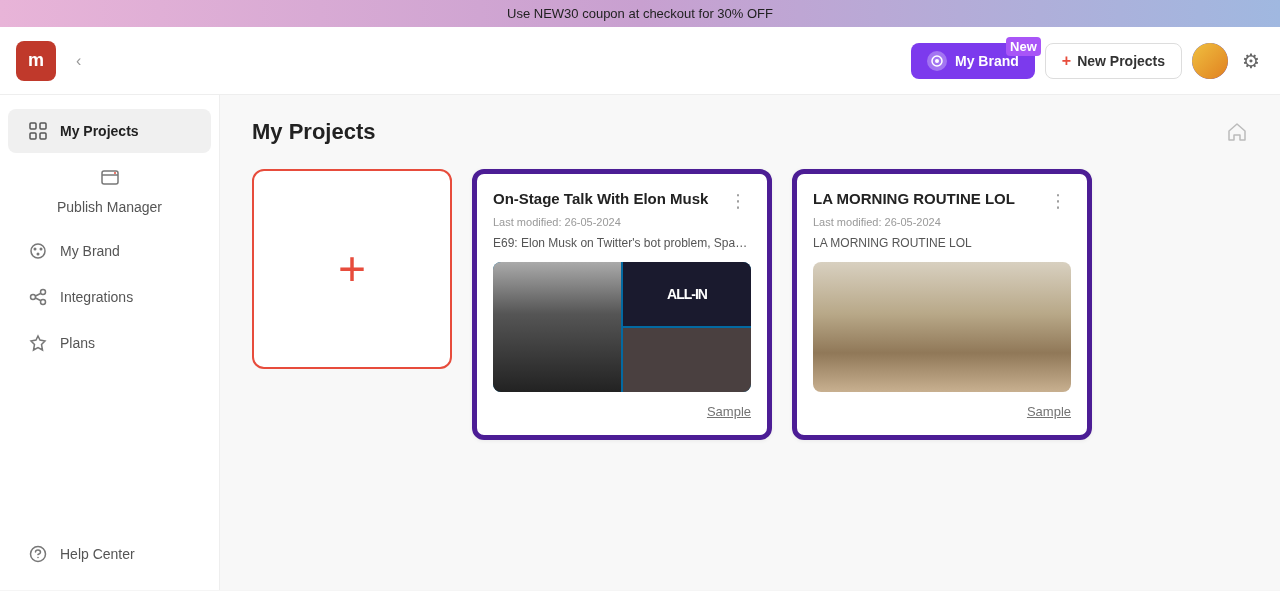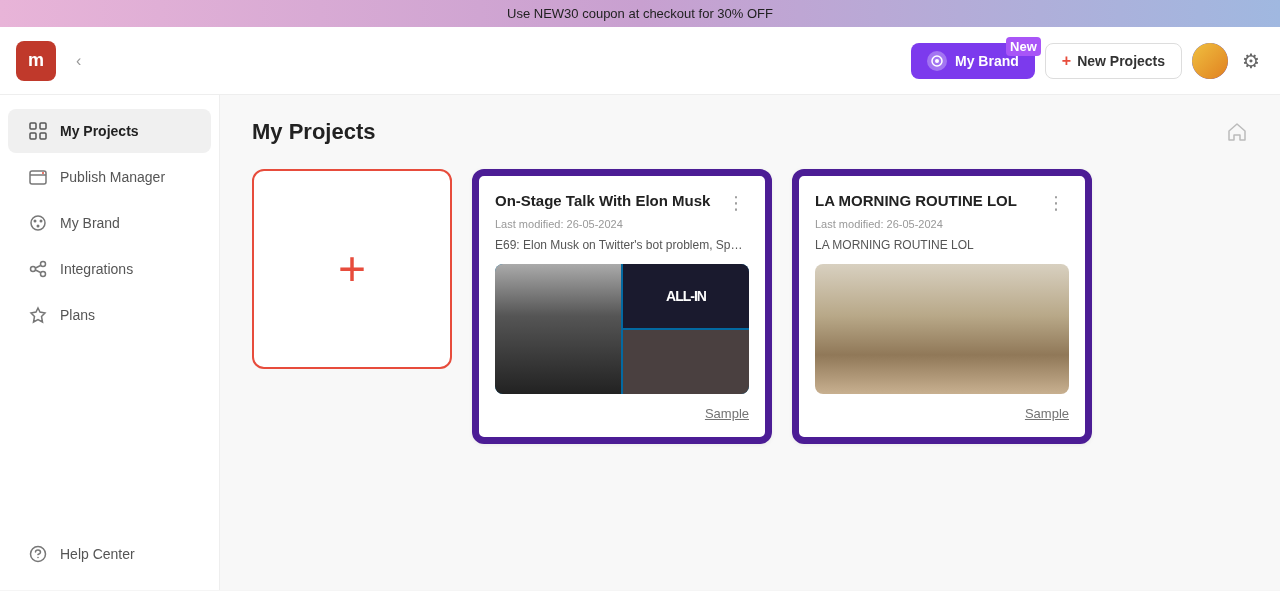--- a/index.html
+++ b/index.html
@@ -172,21 +172,21 @@
       cursor: pointer;
       flex-shrink: 0;
     }
     .add-card-plus { color: #e74c3c; font-size: 48px; line-height: 1; }
 
     
     .project-card {
       width: 300px;
       background: white;
       border-radius: 12px;
-      border: 7px solid #4c1d95;
+      border: 5px solid #4c1d95;
       padding: 16px;
       box-shadow: 0 1px 4px rgba(0,0,0,0.06);
     }
     .card-header {
       display: flex; align-items: flex-start; justify-content: space-between;
       margin-bottom: 4px;
     }
     .card-title { font-size: 15px; font-weight: 700; color: #222; flex: 1; margin-right: 8px; }
     .card-menu { background: none; border: none; cursor: pointer; color: #999; font-size: 18px; padding: 0 4px; }
     .card-date { font-size: 11px; color: #999; margin-bottom: 8px; }
@@ -283,21 +283,21 @@
             <svg width="18" height="18" viewBox="0 0 18 18" fill="none" xmlns="http://www.w3.org/2000/svg">
               <rect x="1" y="1" width="6" height="6" rx="1" stroke="#555" stroke-width="1.5"></rect>
               <rect x="11" y="1" width="6" height="6" rx="1" stroke="#555" stroke-width="1.5"></rect>
               <rect x="1" y="11" width="6" height="6" rx="1" stroke="#555" stroke-width="1.5"></rect>
               <rect x="11" y="11" width="6" height="6" rx="1" stroke="#555" stroke-width="1.5"></rect>
             </svg>
           </span>
           <span>My Projects</span>
         </div>
 
-        <div class="sidebar-item" style="position:relative;">
+        <div class="sidebar-item" style="position:relative;flex-direction:column;">
           <span class="sidebar-icon" style="position:relative;">
             <svg width="18" height="18" viewBox="0 0 18 18" fill="none">
               <rect x="1" y="3" width="16" height="13" rx="2" stroke="#777" stroke-width="1.5"></rect>
               <path d="M1 7h16" stroke="#777" stroke-width="1.5"></path>
               <circle cx="14" cy="5" r="1" fill="#e74c3c"></circle>
             </svg>
           </span>
           <span>Publish Manager</span>
         </div>
 

